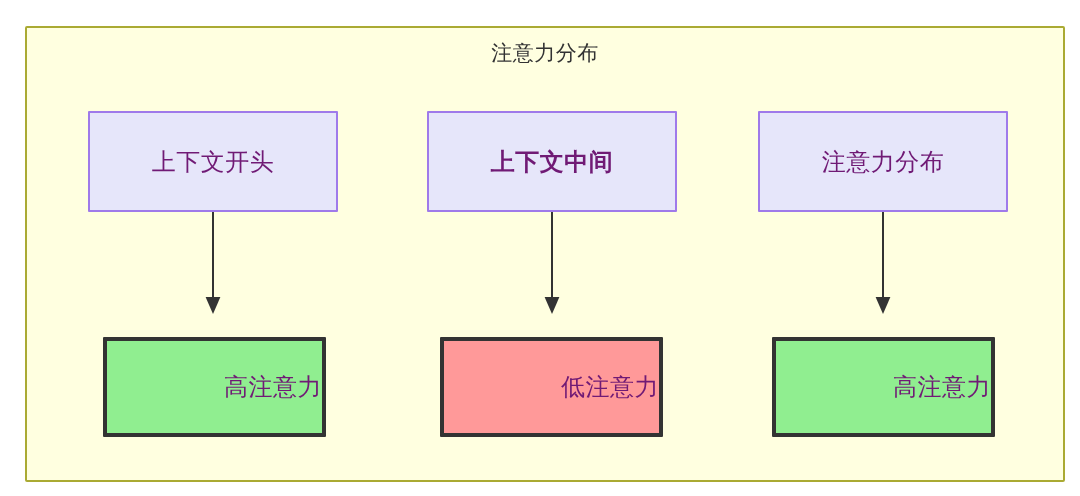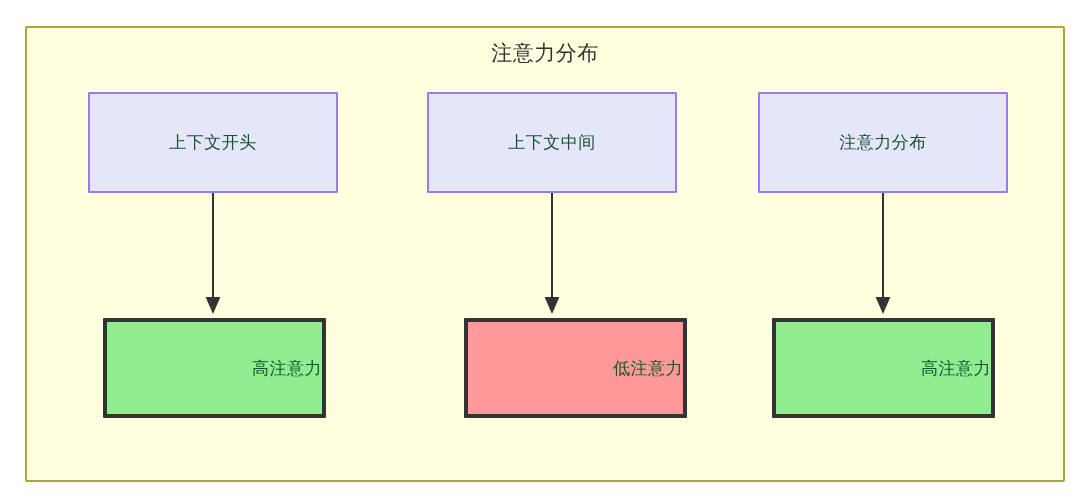--- a/index.html
+++ b/index.html
@@ -47,52 +47,53 @@
     white-space: nowrap;
   }
 
   
   .node {
     position: absolute;
     box-sizing: border-box;
     display: flex;
     align-items: center;
     justify-content: center;
-    font-size: 17px;
-    color: #14532d;
+    font-size: 24px;
+    color: #701a75;
     line-height: 1;
     letter-spacing: 0.5px;
     white-space: nowrap;
+    margin-top: 19px;
   }
 
   .node-context {
     width: 250px;
     height: 101px;
     top: 92px;
     background: #e6e6fa;
     border: 2px solid #9f7aea;
     border-radius: 1px;
   }
 
   .ctx-0 { left: 88px; }
-  .ctx-1 { left: 427px; }
+  .ctx-1 { left: 427px; font-weight: bold; }
   .ctx-2 { left: 758px; }
 
   
   .node-attn {
     width: 223px;
     height: 100px;
     top: 318px;
     border: 4px solid #333333;
     border-radius: 1px;
     justify-content: flex-end;
   }
 
   .attn-0 { left: 103px; }
-  .attn-1 { left: 464px; }
+  .attn-1 { left: 440px; }
   .attn-2 { left: 772px; }
 
   .fill-high { background: #90ee90; }
   .fill-low  { background: #ff9999; }
 
   
   .edge-layer {
     position: absolute;
     left: 0;
     top: 0;

